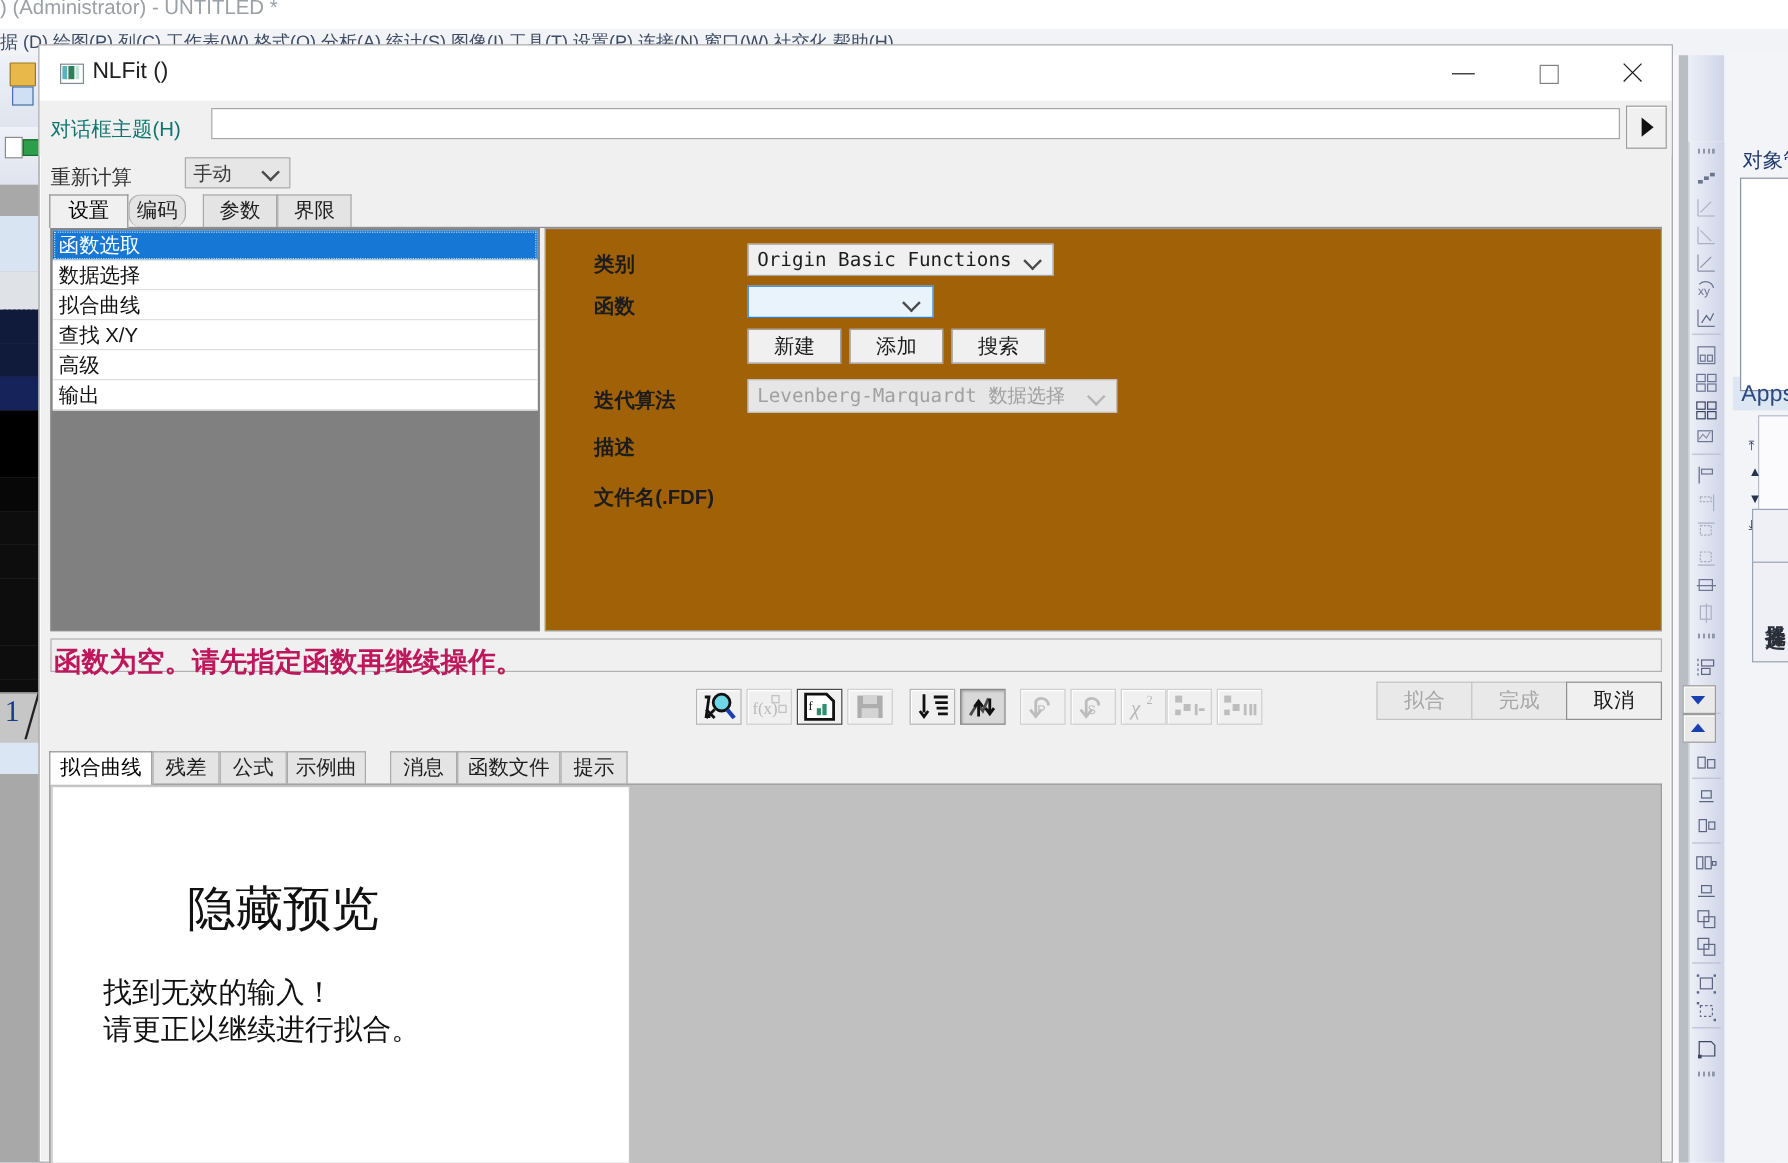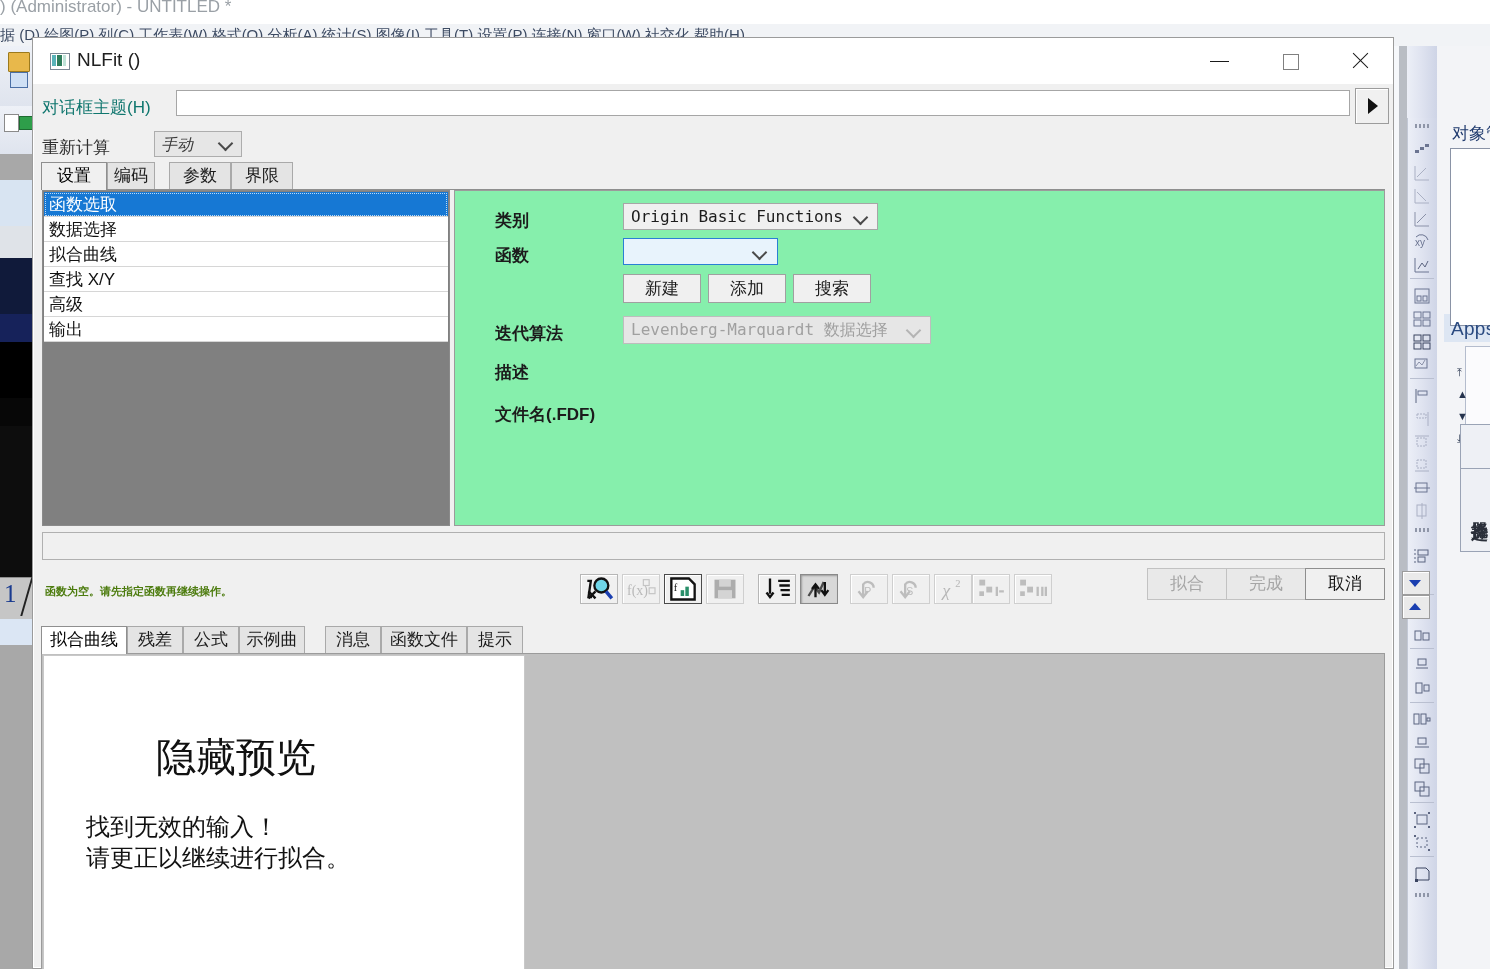--- a/index.html
+++ b/index.html
@@ -80,42 +80,42 @@
   #theme-input{position:absolute;left:143px;top:6px;width:1174px;height:26px;
     background:#fff;border:1px solid #a6a6a6;box-sizing:border-box;font-size:14px;padding:0 4px;color:#222;}
   #theme-go{position:absolute;left:1322px;top:4px;width:32px;height:34px;background:#f0f0f0;
     border:1px solid #9c9c9c;box-shadow:inset 1px 1px 0 #ffffff;}
   #theme-go:after{content:"";position:absolute;left:12px;top:9px;width:0;height:0;
     border-left:10px solid #111;border-top:8px solid transparent;border-bottom:8px solid transparent;}
 
   #recalcrow{position:absolute;left:0;top:88px;width:1360px;height:40px;}
   #recalc-label{position:absolute;left:9px;top:10px;font-size:17px;color:#303030;}
   #recalc-select{position:absolute;left:121px;top:5px;width:88px;height:26px;background:#e6e6e6;
-    border:1px solid #adadad;box-sizing:border-box;font-style:italic;}
+    border:1px solid #adadad;box-sizing:border-box;}
   #recalc-val{position:absolute;left:6px;top:3px;font-size:16px;color:#3a3a3a;}
   .chev{position:absolute;width:9px;height:9px;border-right:2px solid #4a4a4a;border-bottom:2px solid #4a4a4a;transform:rotate(45deg);}
   #recalc-chev{right:10px;top:6px;}
 
   
   #toptabs{position:absolute;left:8px;top:124px;width:1344px;height:28px;}
   .ttab{position:absolute;top:0;height:27px;background:#e4e4e4;border:1px solid #a9a9a9;
     border-bottom:none;font-size:17px;color:#1c1c1c;text-align:center;line-height:25px;box-sizing:border-box;}
   .ttab.active{background:#f0f0f0;border-color:#8f8f8f;height:28px;z-index:3;color:#000;}
   #toptabs-underline{position:absolute;left:8px;top:151px;width:1344px;height:1px;background:#8f8f8f;}
 
   
   #leftlist{position:absolute;left:9px;top:152px;width:408px;height:336px;background:#808080;
     border:1px solid #8a8a8a;box-sizing:border-box;}
   #leftlist-inner{position:absolute;left:1px;top:1px;width:404px;background:#fff;}
   .litem{height:25px;line-height:25px;font-size:17px;color:#111;padding-left:5px;
     border-bottom:1px solid #d6d6d6;box-sizing:border-box;background:#fff;}
   .litem.sel{background:#1678d4;color:#fff;outline:1px dotted #b9d9f7;outline-offset:-2px;}
 
   
-  #rightpanel{position:absolute;left:421px;top:152px;width:931px;height:336px;background:#86efac;
+  #rightpanel{position:absolute;left:421px;top:152px;width:931px;height:336px;background:#a16207;
     border:1px solid #9b9b9b;box-sizing:border-box;}
   .fld-label{position:absolute;font-size:17px;color:#1c1c1c;font-weight:bold;}
   #lb-cat{left:40px;top:18px;}
   #lb-fn{left:40px;top:53px;}
   #lb-algo{left:40px;top:131px;}
   #lb-desc{left:40px;top:170px;}
   #lb-file{left:40px;top:212px;}
 
   #sel-cat{position:absolute;left:168px;top:12px;width:255px;height:27px;background:#f0f0f0;
     border:1px solid #a6a6a6;box-sizing:border-box;}
@@ -135,21 +135,21 @@
 
   #sel-algo{position:absolute;left:168px;top:125px;width:308px;height:28px;background:#e6e6e6;
     border:1px solid #bdbdbd;box-sizing:border-box;}
   #sel-algo span{position:absolute;left:7px;top:3px;font-size:16px;color:#a0a0a0;
     font-family:"DejaVu Sans Mono","Liberation Mono",monospace;white-space:nowrap;}
   #sel-algo .chev{right:11px;top:8px;border-color:#b4b4b4;}
 
   
   #errbar{position:absolute;left:9px;top:494px;width:1343px;height:28px;background:#f0f0f0;
     border:1px solid #b0b0b0;box-sizing:border-box;}
-  #errtext{position:absolute;left:2px;top:3px;font-size:11px;color:#4d7c0f;font-weight:bold;margin-top:48px;}
+  #errtext{position:absolute;left:2px;top:3px;font-size:23px;color:#be185d;font-weight:bold;}
 
   
   #midtoolbar{position:absolute;left:9px;top:528px;width:1343px;height:56px;}
   .tbtn{position:absolute;top:8px;width:38px;height:30px;background:#f0f0f0;
     border:1px solid #b6b6b6;box-shadow:inset 1px 1px 0 #ffffff;box-sizing:border-box;}
   .tbtn.pressed{background:#d8d8d8;border:1px solid #8a8a8a;box-shadow:inset 1px 1px 2px #9b9b9b;}
   .tbtn.flat{border:1px solid #cfcfcf;}
 
   .abtn{position:absolute;top:530px;width:80px;height:32px;font-size:17px;text-align:center;
     line-height:30px;box-sizing:border-box;}
@@ -475,21 +475,21 @@
   <div id="recalcrow">
     <span id="recalc-label">重新计算</span>
     <span id="recalc-select">
       <span id="recalc-val">手动</span>
       <i class="chev" id="recalc-chev"></i>
     </span>
   </div>
 
   <div id="toptabs">
     <span class="ttab active" style="left:0;width:66px;">设置</span>
-    <span class="ttab" style="left:66px;width:48px;">编码</span>
+    <span class="ttab" style="left:66px;width:48px;border-radius:10px;">编码</span>
     <span class="ttab" style="left:128px;width:62px;">参数</span>
     <span class="ttab" style="left:190px;width:62px;">界限</span>
   </div>
   <div id="toptabs-underline"></div>
 
   <div id="leftlist">
     <div id="leftlist-inner">
       <div class="litem sel">函数选取</div>
       <div class="litem">数据选择</div>
       <div class="litem">拟合曲线</div>

